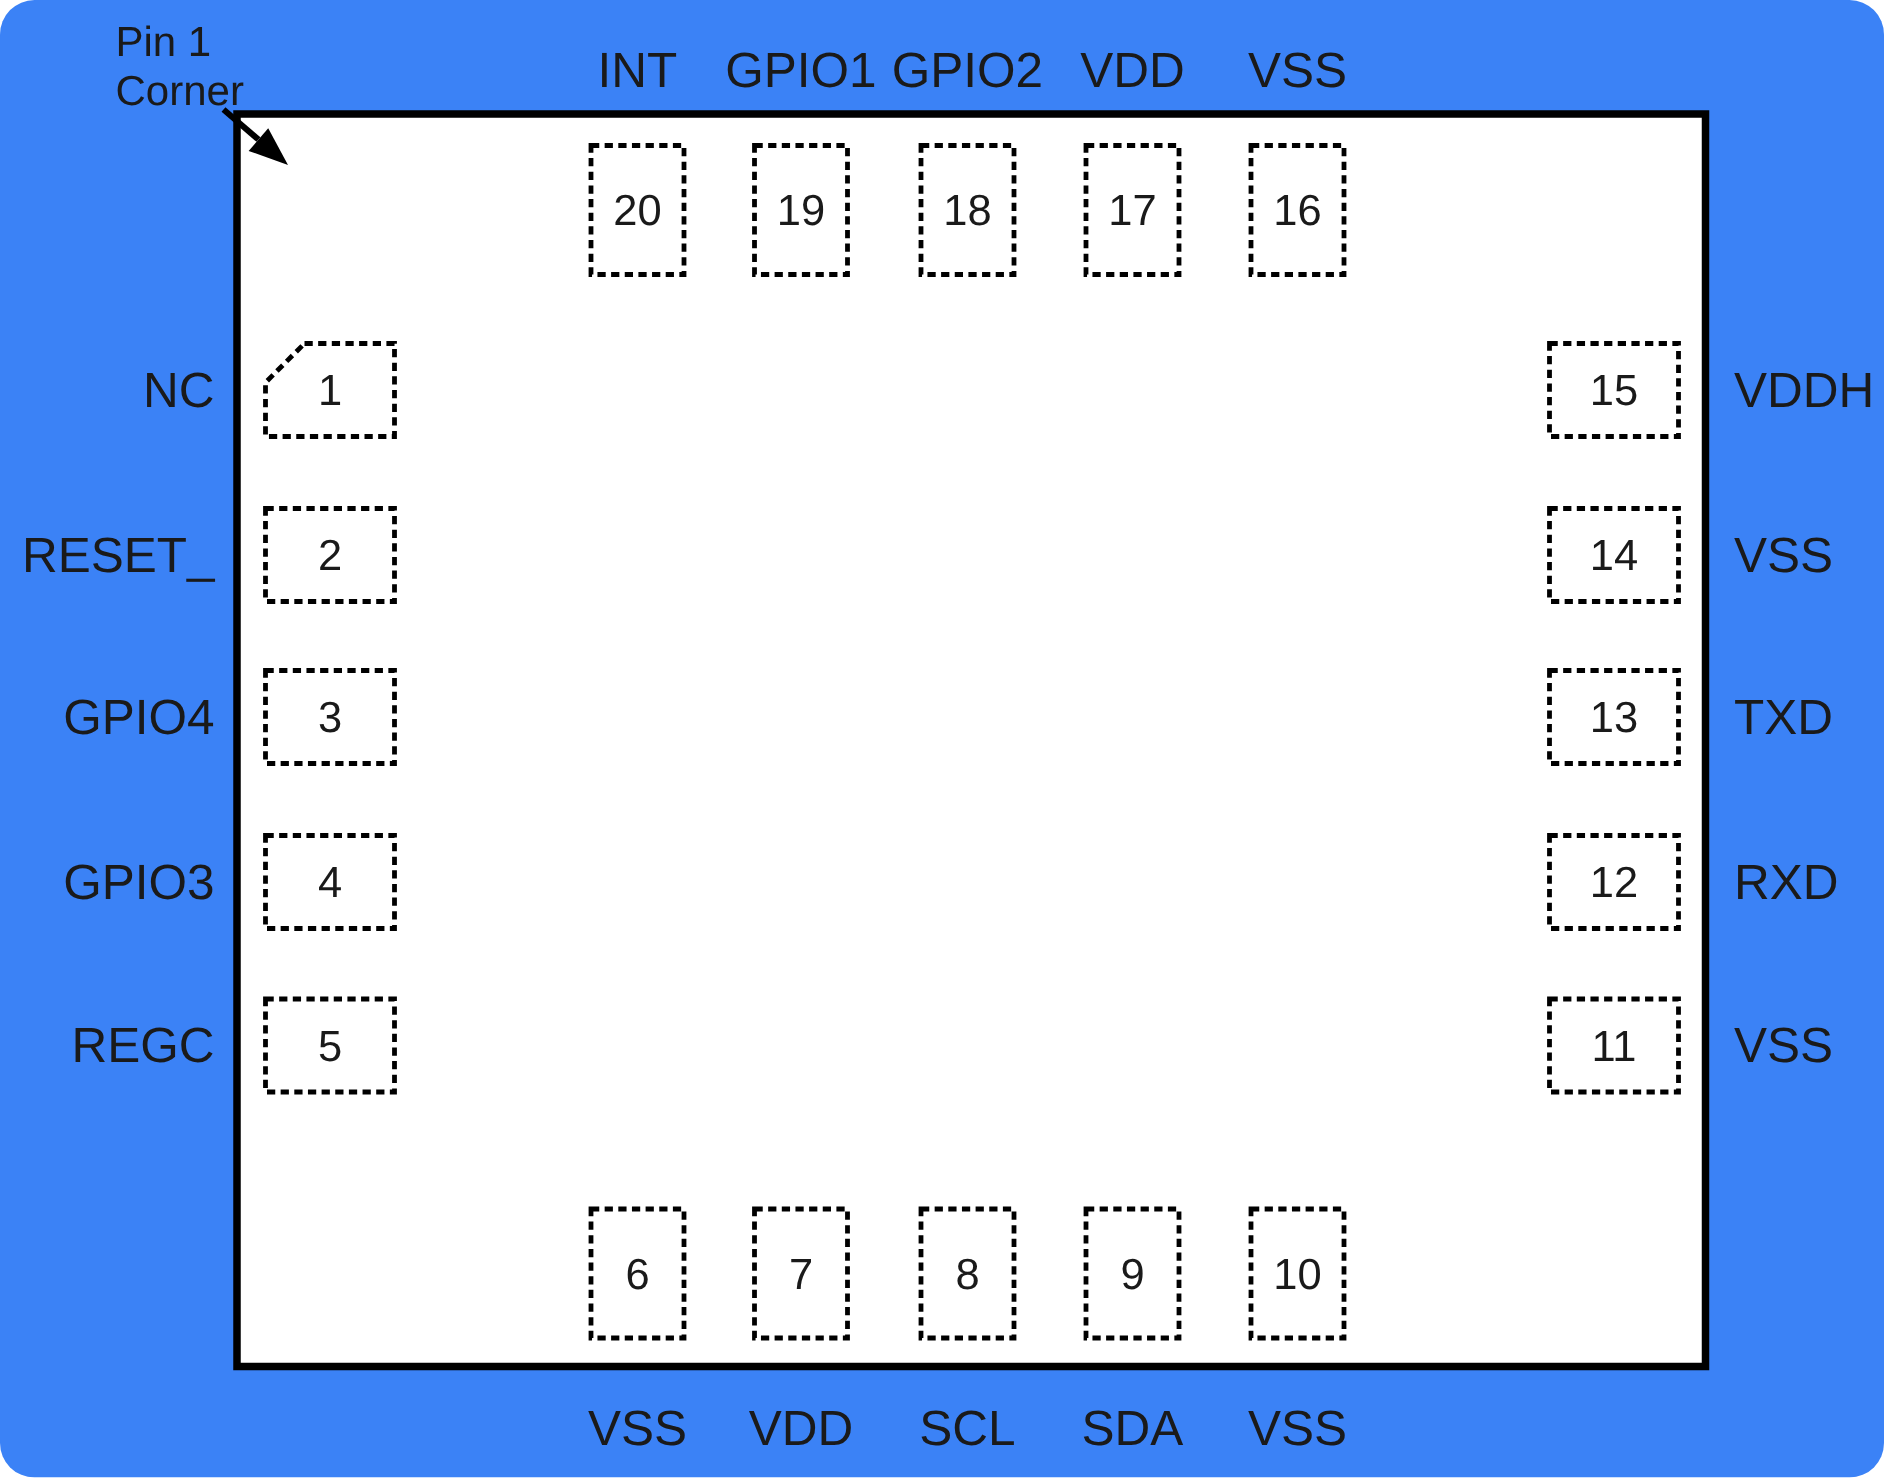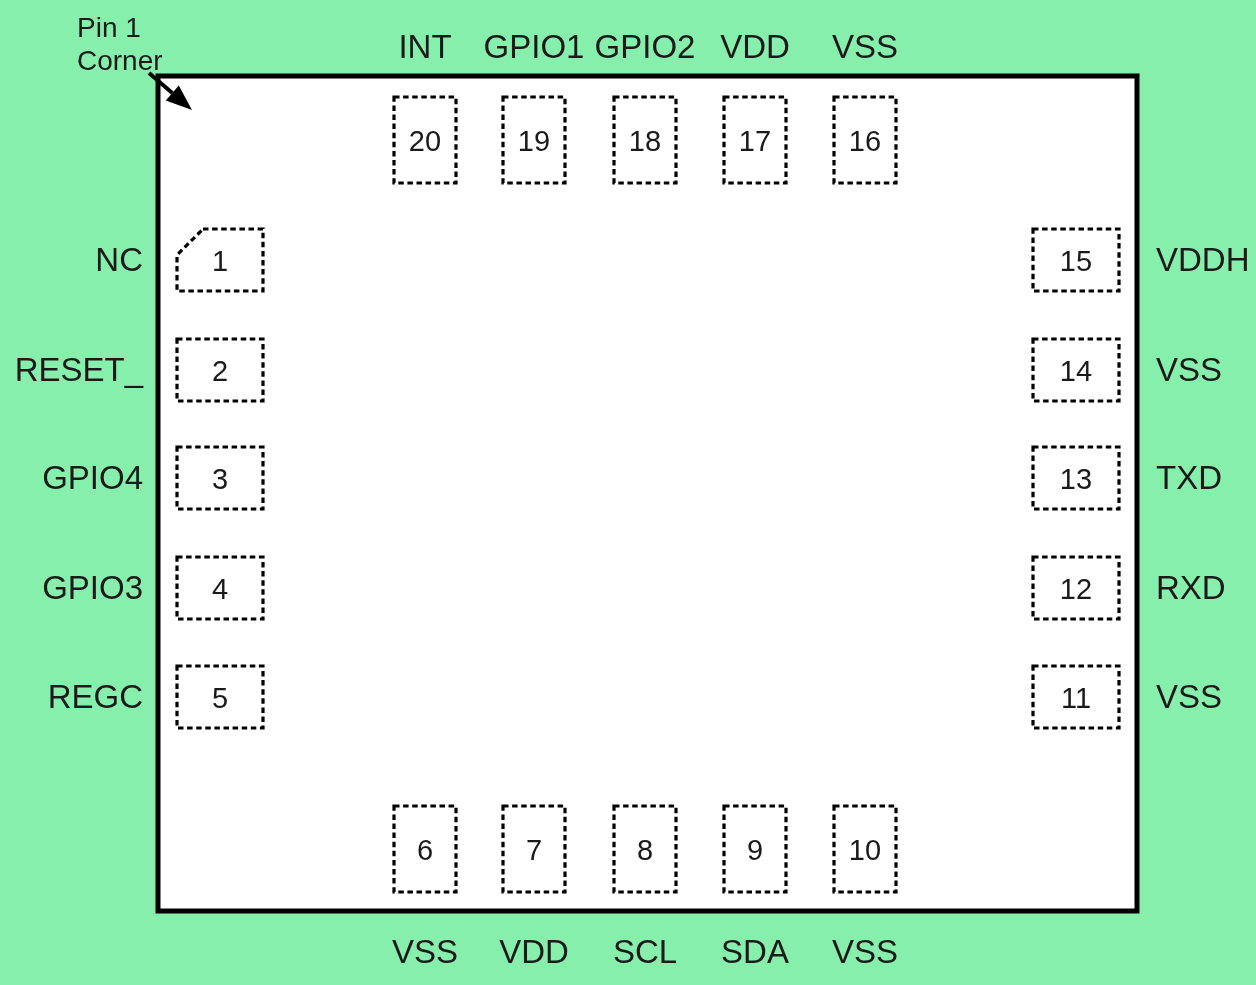--- a/index.html
+++ b/index.html
@@ -9,22 +9,23 @@
     background: #ffffff;
   }
   body {
     font-family: "Liberation Sans", sans-serif;
     -webkit-font-smoothing: antialiased;
   }
   #diagram-root {
     position: relative;
     width: 1256px;
     height: 985px;
-    background: #86efac;
+    background: #3b82f6;
     overflow: hidden;
+    border-radius: 23px;
   }
   #pinout-svg {
     position: absolute;
     left: 0;
     top: 0;
     width: 1256px;
     height: 985px;
     display: block;
   }
   .pkg-outline {

